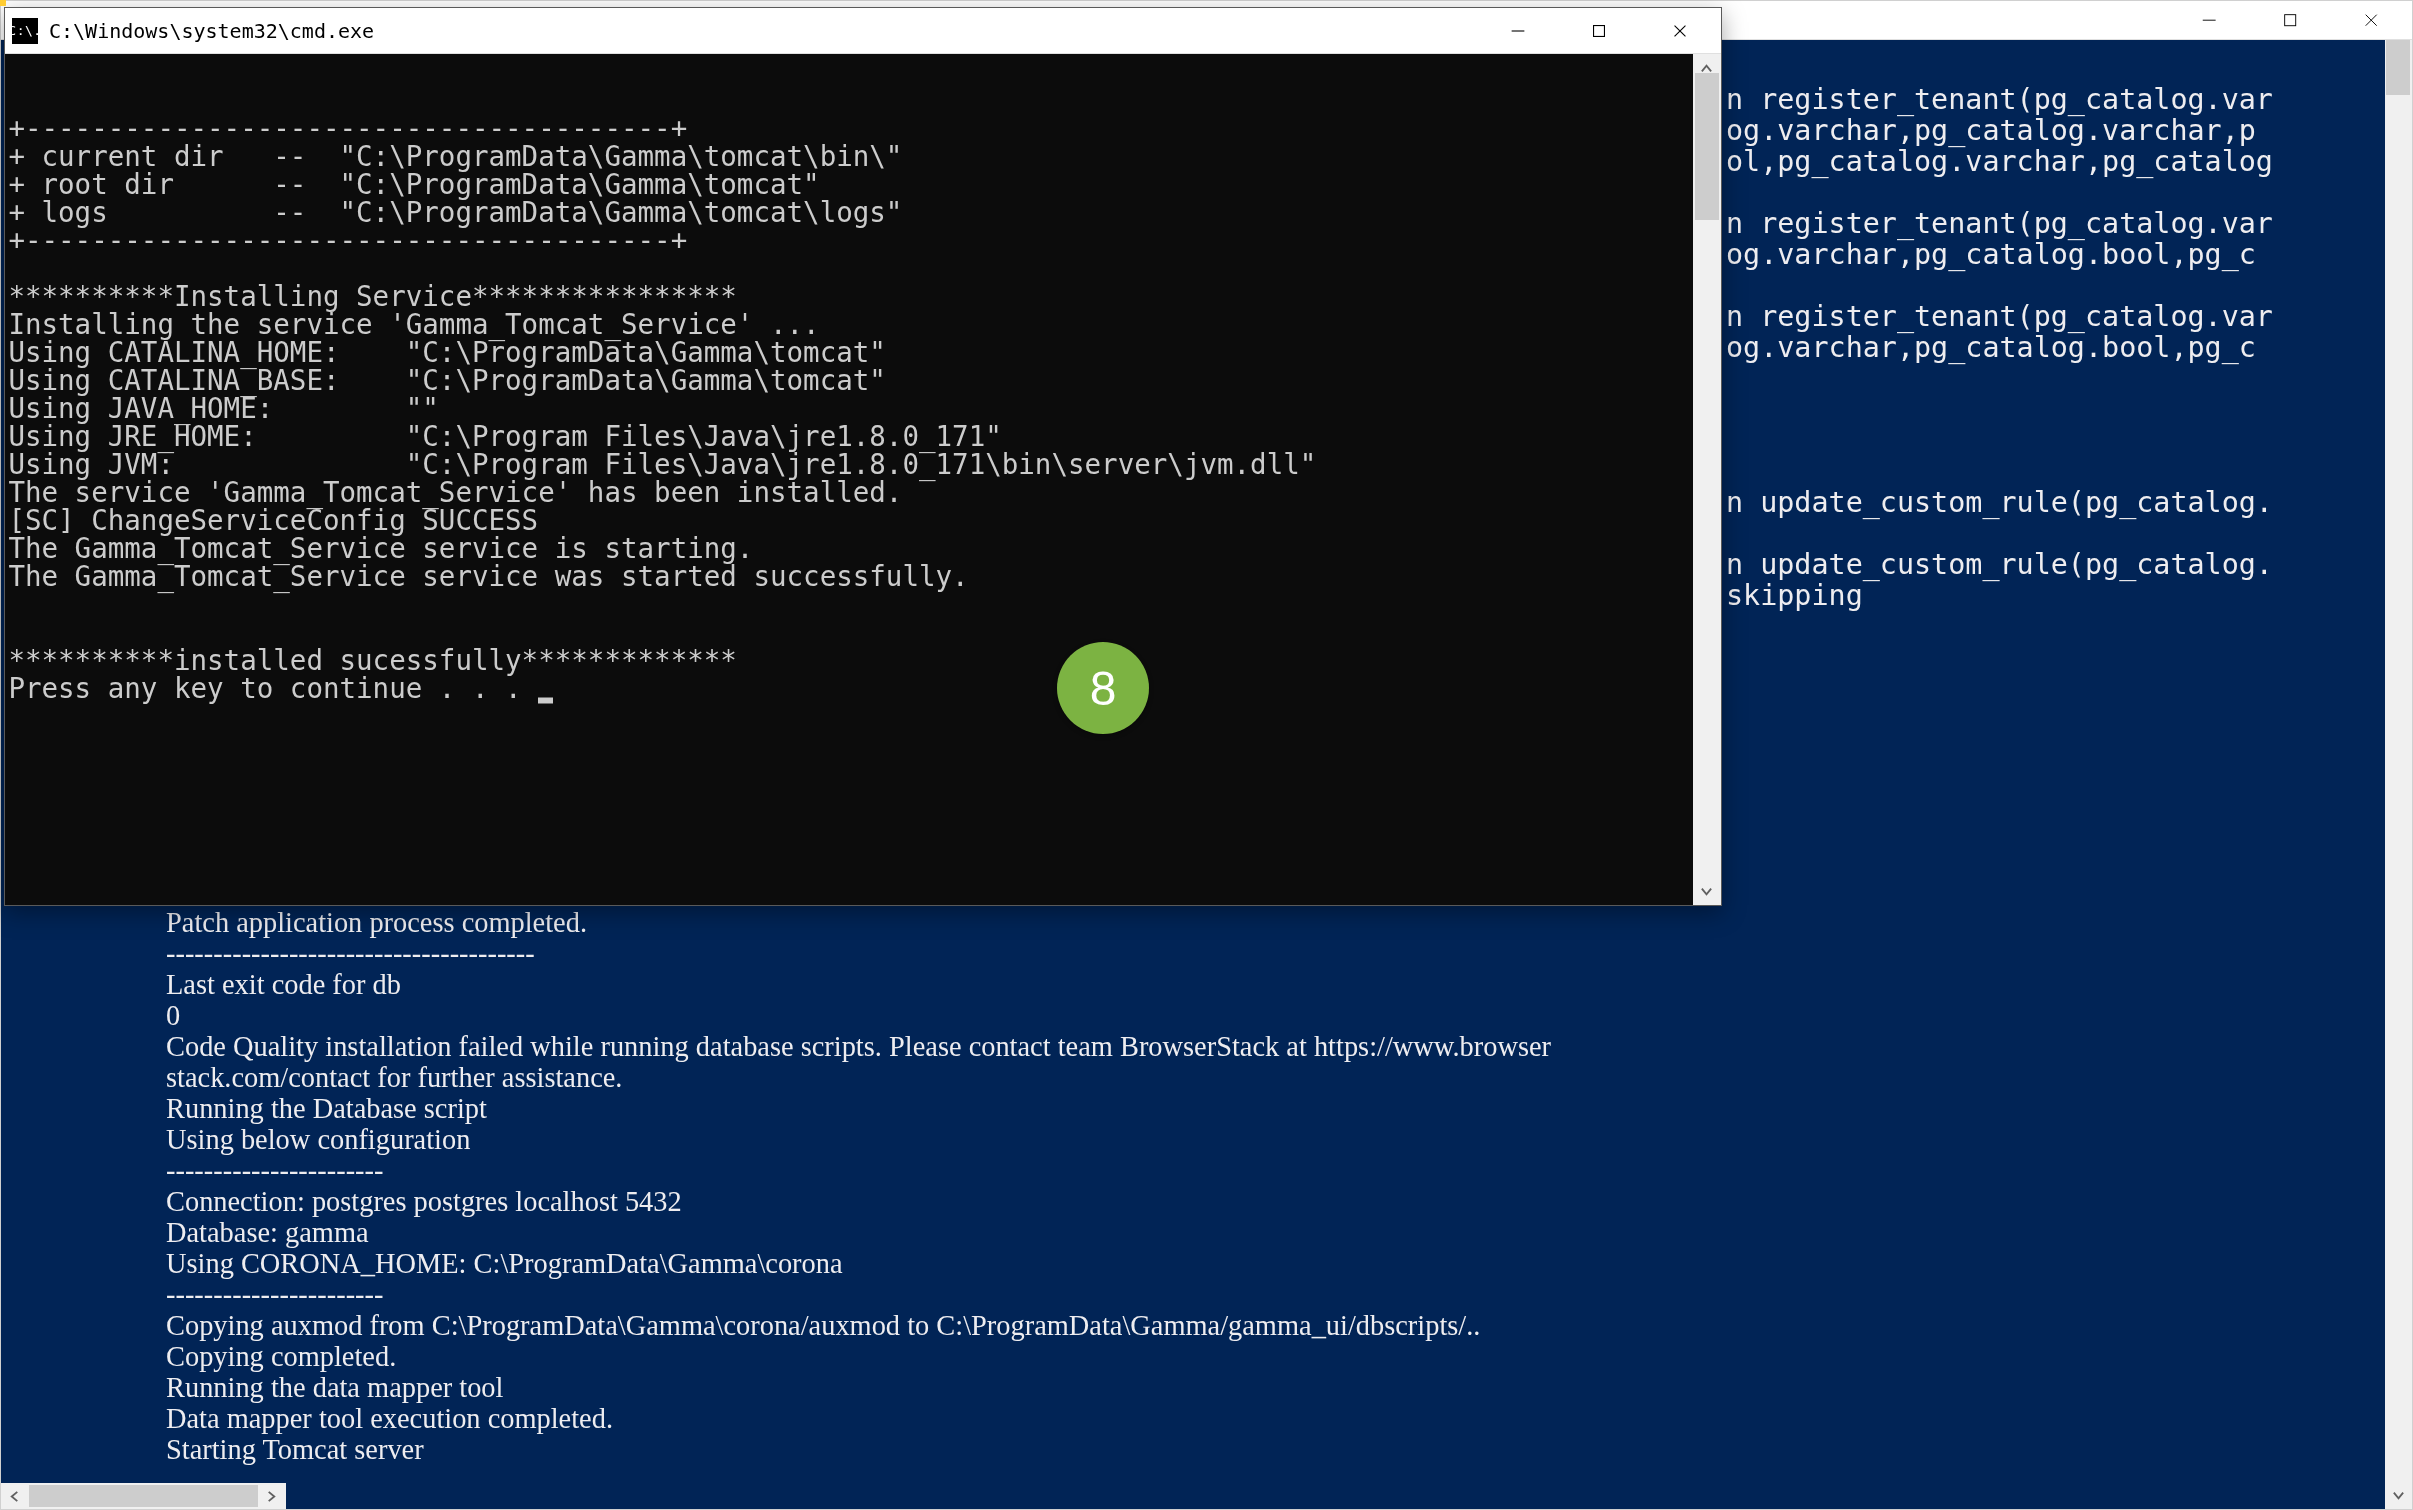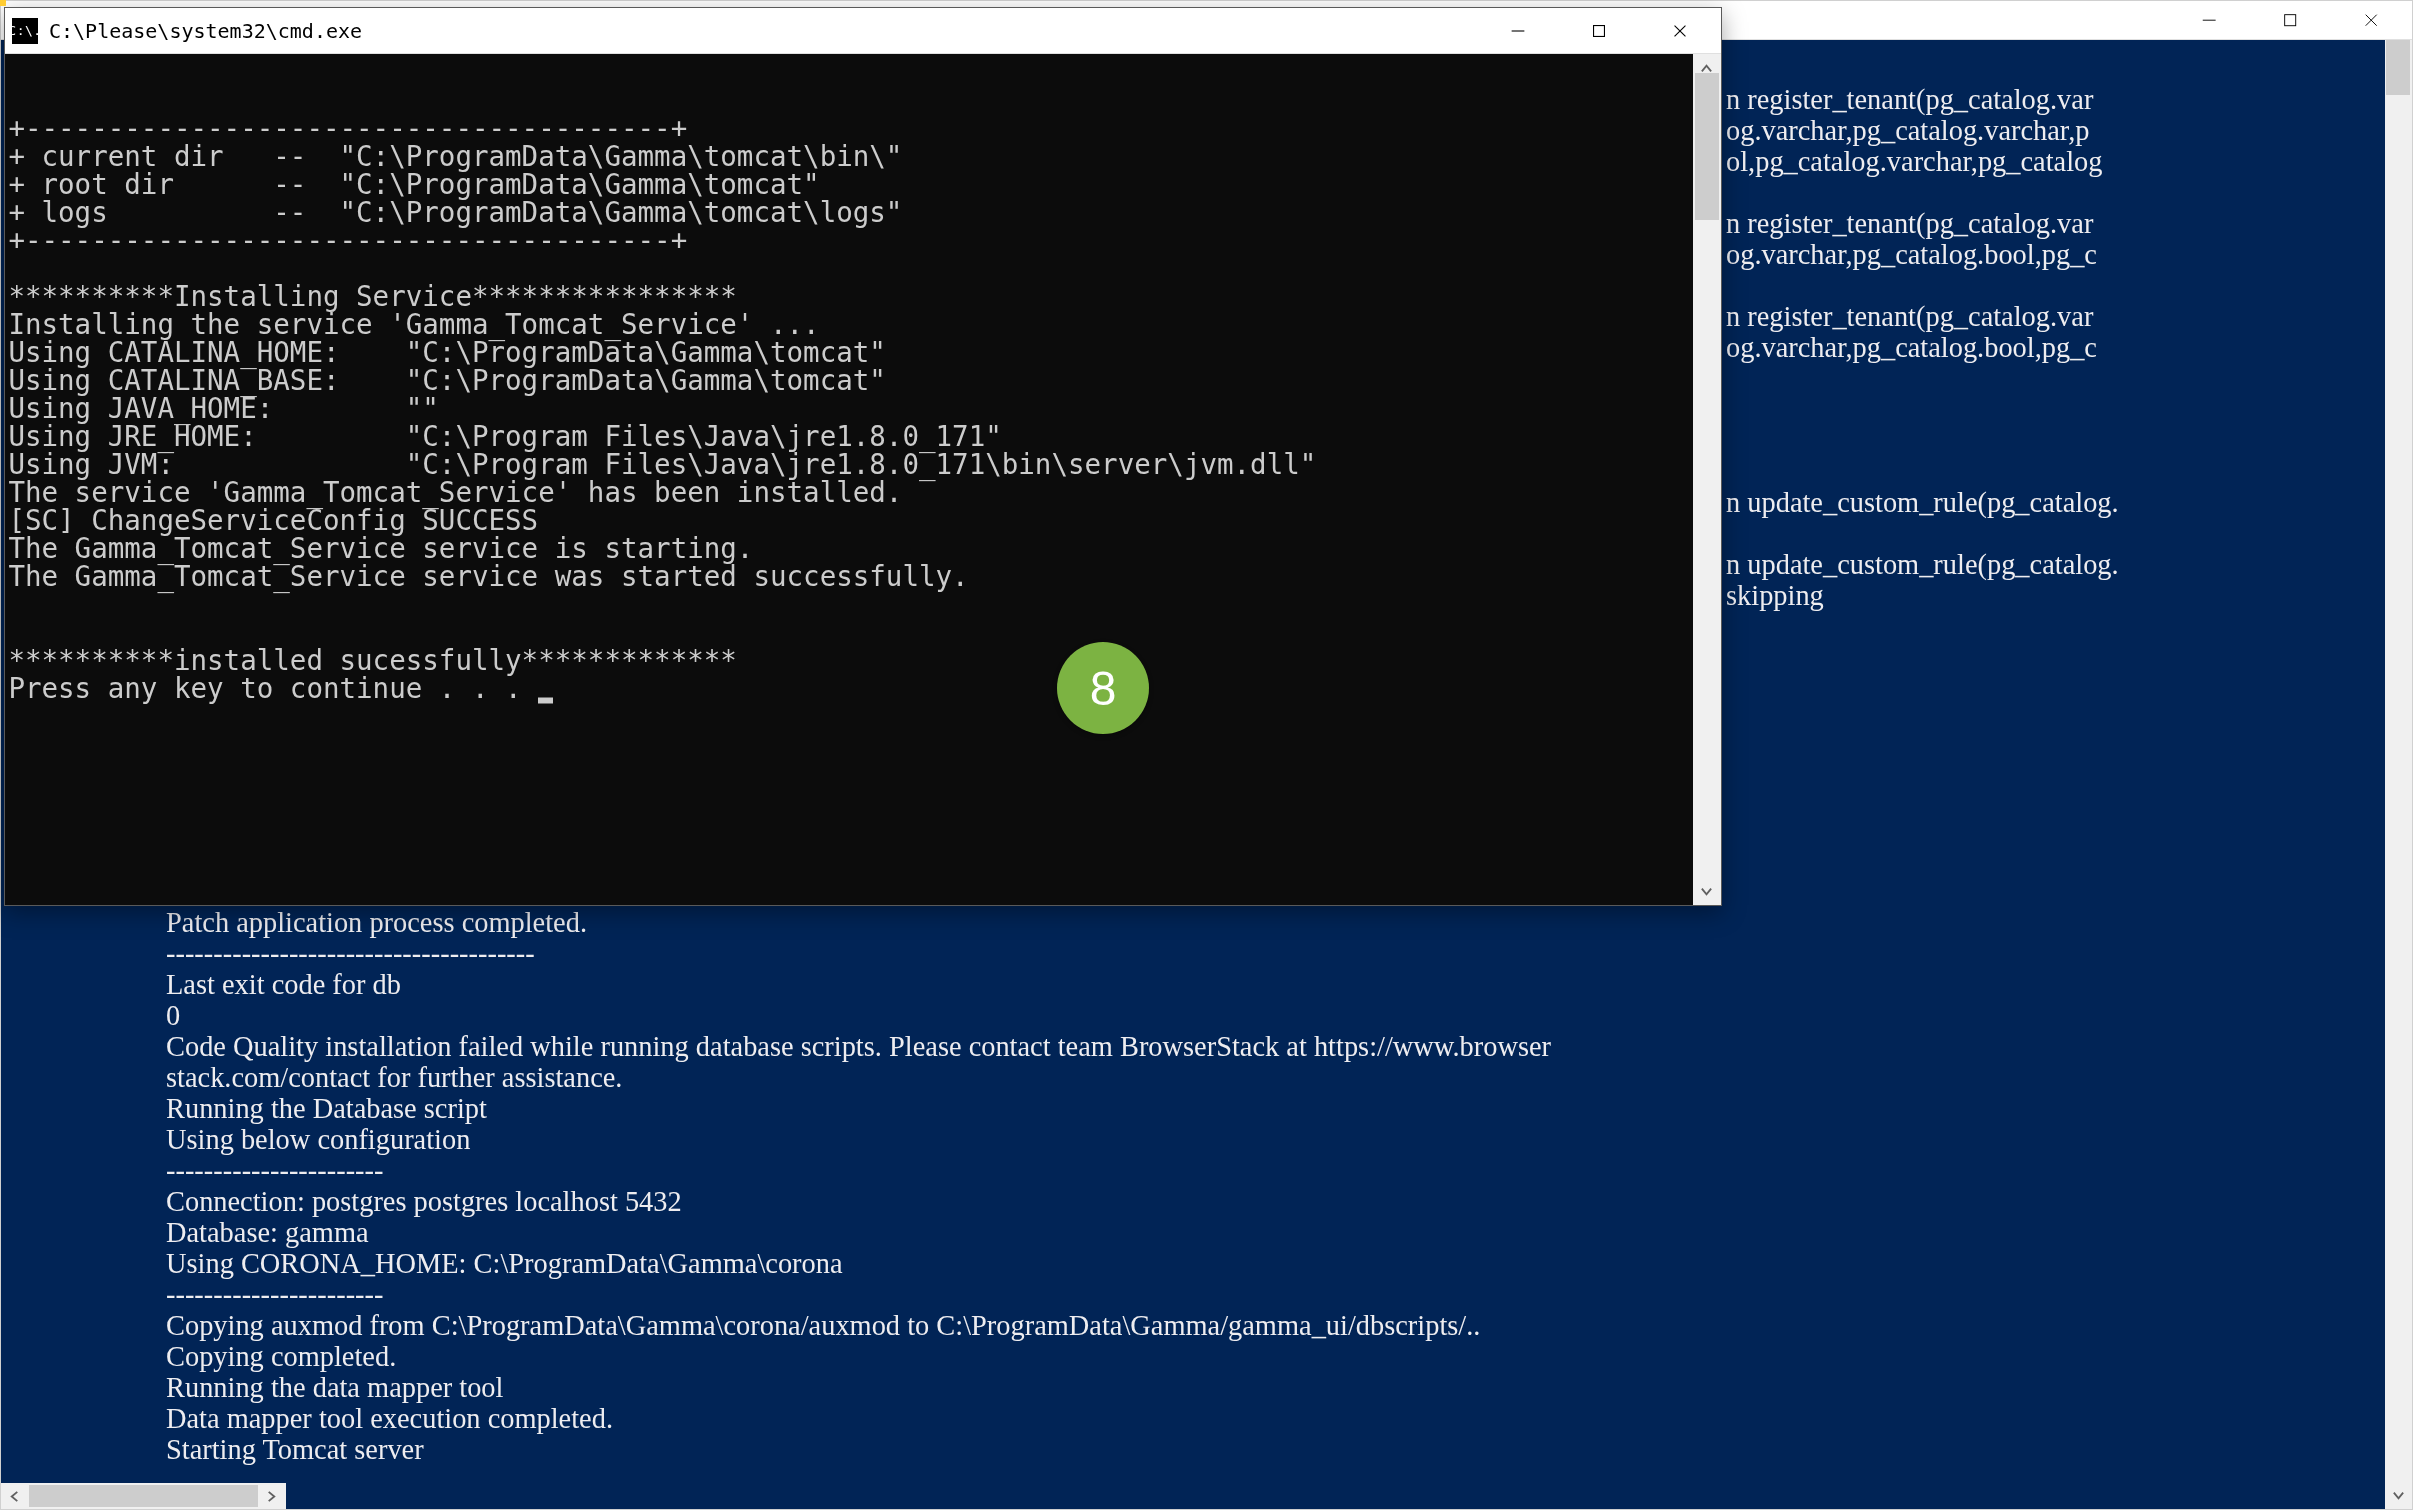--- a/index.html
+++ b/index.html
@@ -63,21 +63,20 @@
     position: absolute;
     left: 0; top: 0;
     white-space: pre;
     font-family: Liberation Serif, serif;
   }
   .ps-pane .ps-right-partial {
     position: absolute;
     left: 1725px;
     top: 13px;
     white-space: pre;
-    font-family: Liberation Serif, serif;
   }
   .ps-scroll-gutter {
     position: absolute; right: 0; top: 0; bottom: 0;
     width: 27.5px; background: #f0f0f0;
   }
   .ps-scroll-thumb {
     position: absolute; right: 1.8px; top: 0;
     width: 24px; height: 55px;
     background: #cdcdcd;
   }
@@ -277,21 +276,21 @@
             <polyline points="4,2 10,7 4,12" fill="none" stroke="#606060" stroke-width="2"></polyline>
           </svg>
       </div>
     </div>
   </div>
 </div>
 
 <div class="cmd-window">
   <div class="cmd-titlebar">
     <div class="cmd-title-icon">C:\.</div>
-    <span>C:\Please\system32\cmd.exe</span>
+    <span>C:\Windows\system32\cmd.exe</span>
     <div class="cmd-title-flex"></div>
     <div class="cmd-titlebuttons">
       <div class="cmd-btn">
         <svg width="20" height="20" viewBox="0 0 22 22">
             <line x1="4" y1="11" x2="18" y2="11"></line>
           </svg>
       </div>
       <div class="cmd-btn">
         <svg width="20" height="20" viewBox="0 0 22 22">
             <rect x="5" y="5" width="12" height="12"></rect>

